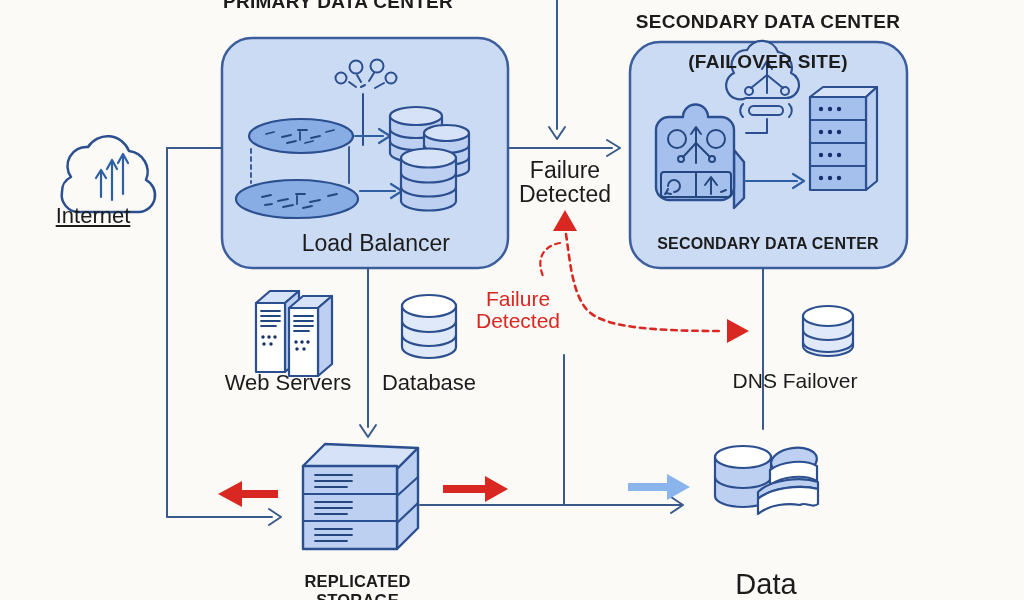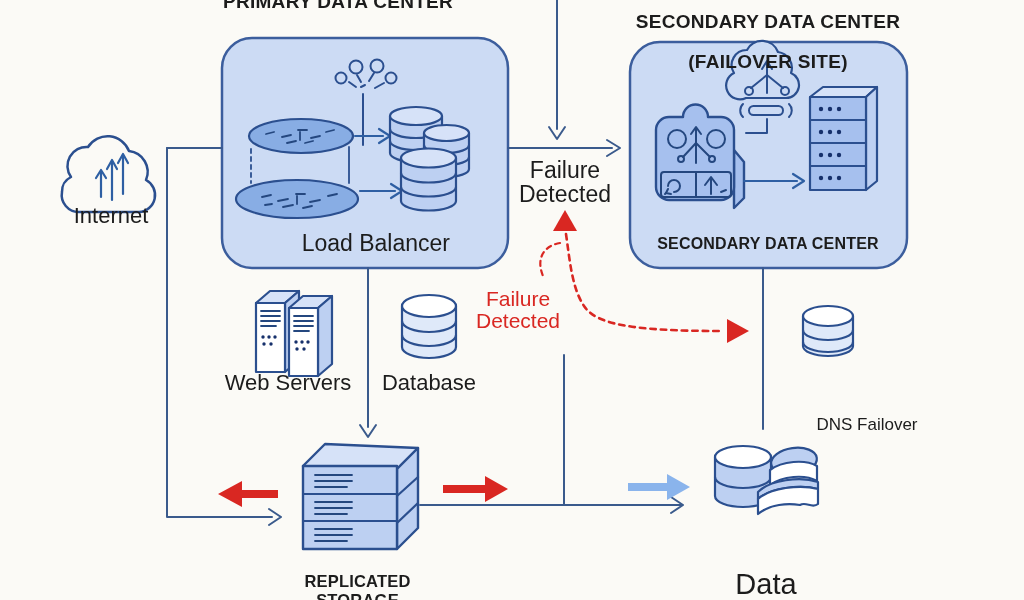--- a/index.html
+++ b/index.html
@@ -297,32 +297,32 @@
     </g>
   </svg>
 
   <div class="lbl t-title" style="left:178px;top:-8px;width:320px;">PRIMARY DATA CENTER</div>
 
   <div class="lbl t-title" style="left:608px;top:-8px;width:320px;">
     <span style="display:block">SECONDARY DATA CENTER</span>
     <span style="display:block">(FAILOVER SITE)</span>
   </div>
 
-  <div class="lbl t-node" style="left:51px;top:203px;width:120px;">Internet</div>
+  <div class="lbl t-node" style="left:33px;top:203px;width:120px;text-decoration:underline;">Internet</div>
 
   <div class="lbl t-node" style="left:230px;top:230px;width:220px;text-align:right;font-size:23px;">Load Balancer</div>
 
   <div class="lbl t-small" style="left:628px;top:235px;width:280px;">SECONDARY DATA CENTER</div>
 
   <div class="lbl t-node" style="left:495px;top:158px;width:140px;font-size:23px;line-height:24px;">Failure Detected</div>
 
   <div class="lbl t-node" style="left:448px;top:288px;width:140px;font-size:21px;line-height:22px;color:var(--alert-red,#d92722);">Failure Detected</div>
 
   <div class="lbl t-node" style="left:218px;top:370px;width:140px;">Web Servers</div>
 
   <div class="lbl t-node" style="left:369px;top:370px;width:120px;">Database</div>
 
-  <div class="lbl t-node" style="left:797px;top:369px;width:140px;font-size:17px;margin-top:46px;">DNS Failover</div>
+  <div class="lbl t-node" style="left:725px;top:369px;width:140px;font-size:21px;">DNS Failover</div>
 
   <div class="lbl t-node" style="left:686px;top:568px;width:160px;font-size:29px;">Data Replication</div>
 
   <div class="lbl t-small" style="left:265px;top:572px;width:185px;font-size:16.5px;">REPLICATED STORAGE</div>
 </div>
 
 </body></html>

